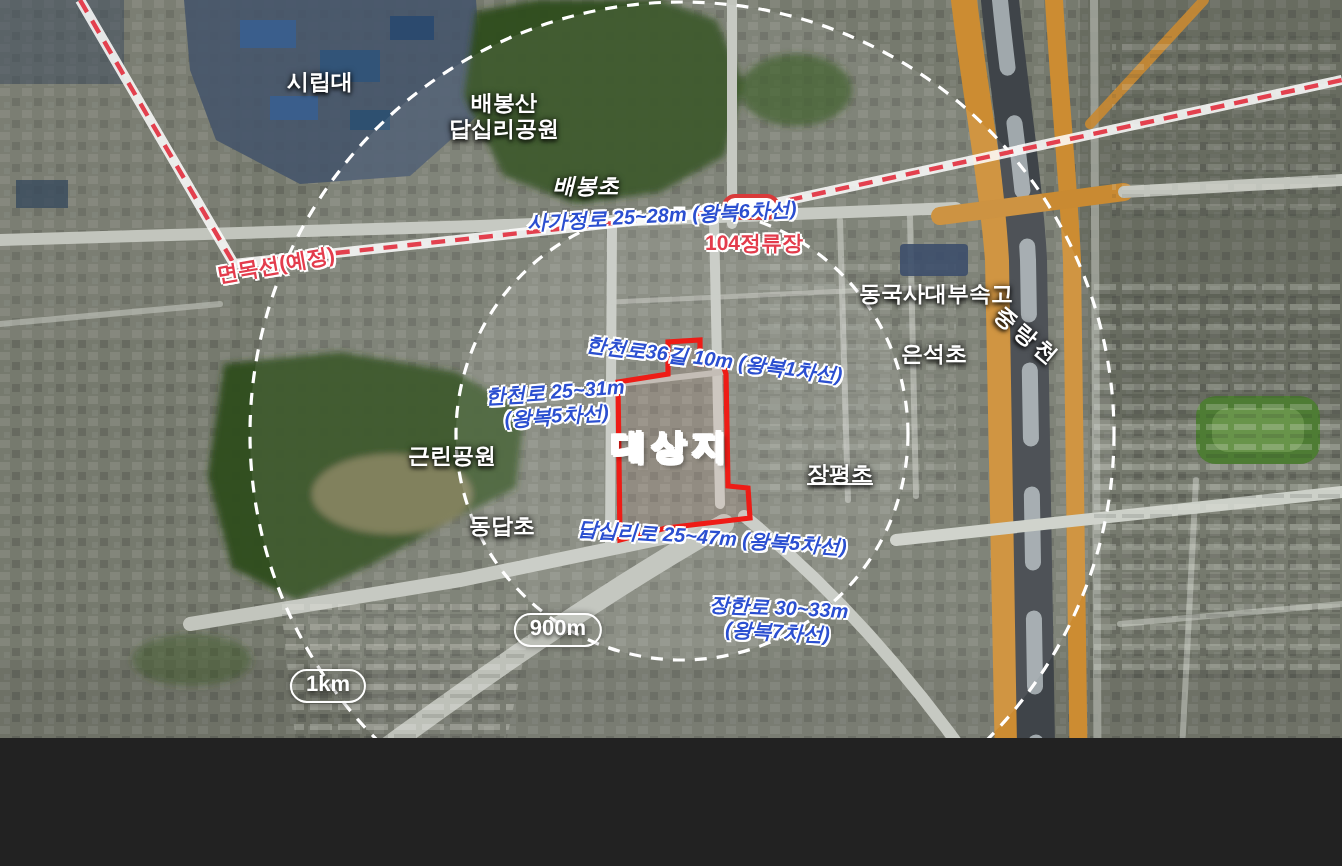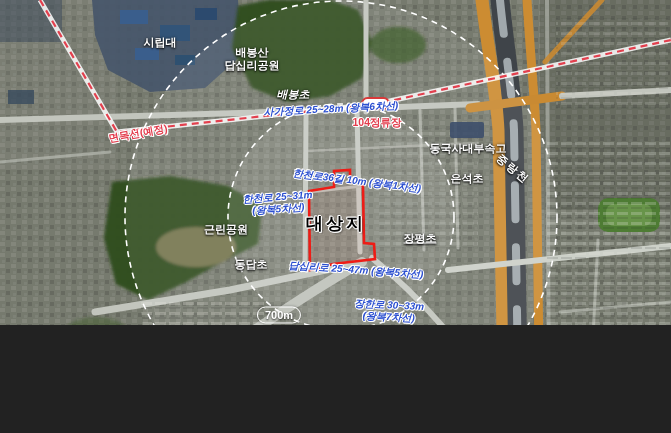--- a/index.html
+++ b/index.html
@@ -1,27 +1,27 @@
 <!DOCTYPE html>
 <html><head>
 <meta charset="utf-8">
 <style>
   html,body{margin:0;padding:0;background:#222;}
-  #stage{position:relative;width:671px;height:325px;overflow:hidden;
+  #stage{position:relative;width:671px;height:369px;overflow:hidden;
          font-family:"Liberation Sans","DejaVu Sans",sans-serif;background:#767a6e;}
   #stage svg{position:absolute;left:0;top:0;}
   .lbl{position:absolute;transform:translate(-50%,-50%);white-space:pre-line;text-align:center;
        pointer-events:none;line-height:1.18;}
   .place{color:#fff;font-size:11px;font-weight:bold;
          text-shadow:0 1px 2px rgba(0,0,0,.95),0 0 3px rgba(0,0,0,.8);}
   .road{color:#2b4fd0;font-size:10px;font-weight:bold;font-style:italic;white-space:pre-line;
         text-shadow:-1px 0 0 #fff,1px 0 0 #fff,0 -1px 0 #fff,0 1px 0 #fff,1px 1px 0 #fff,-1px -1px 0 #fff;}
   .transit{color:#e33c4c;font-size:10.5px;font-weight:bold;
         text-shadow:-1px 0 0 #fff,1px 0 0 #fff,0 -1px 0 #fff,0 1px 0 #fff,1px 1px 0 #fff,-1px -1px 0 #fff;}
-  .site{color:#000000;font-size:17px;font-weight:bold;letter-spacing:3px;
+  .site{color:#ffffff;font-size:17px;font-weight:bold;letter-spacing:3px;
         text-shadow:-1px 0 0 #fff,1px 0 0 #fff,0 -1px 0 #fff,0 1px 0 #fff,1px 1px 0 #fff,-1px -1px 0 #fff,2px 2px 2px rgba(0,0,0,.35);}
   .chip{color:#fff;font-size:11px;font-weight:bold;border:1.6px solid #fff;border-radius:11px;
         padding:0 7px;height:15px;line-height:15px;white-space:nowrap;
         text-shadow:0 1px 2px rgba(0,0,0,.8);box-shadow:0 0 3px rgba(0,0,0,.4);}
 </style>
 </head>
 <body>
 
 <div id="stage">
 
@@ -137,16 +137,16 @@
 (왕복5차선)</div>
   <div class="lbl road" style="left:356px;top:270px;transform:translate(-50%,-50%) rotate(4deg);">답십리로 25~47m (왕복5차선)</div>
   <div class="lbl road" style="left:389px;top:311px;transform:translate(-50%,-50%) rotate(3deg);">장한로 30~33m
 (왕복7차선)</div>
 
   <div class="lbl transit" style="left:138px;top:133px;transform:translate(-50%,-50%) rotate(-10deg);">면목선(예정)</div>
   <div class="lbl transit" style="left:377px;top:122px;">104정류장</div>
 
   <div class="lbl site" style="left:336px;top:224px;">대상지</div>
 
-  <div class="lbl chip" style="left:279px;top:315px;">700m</div>
+  <div class="lbl chip" style="left:279px;top:315px;">900m</div>
   <div class="lbl chip" style="left:164px;top:343px;">1km</div>
 
 </div>
 
 </body></html>

